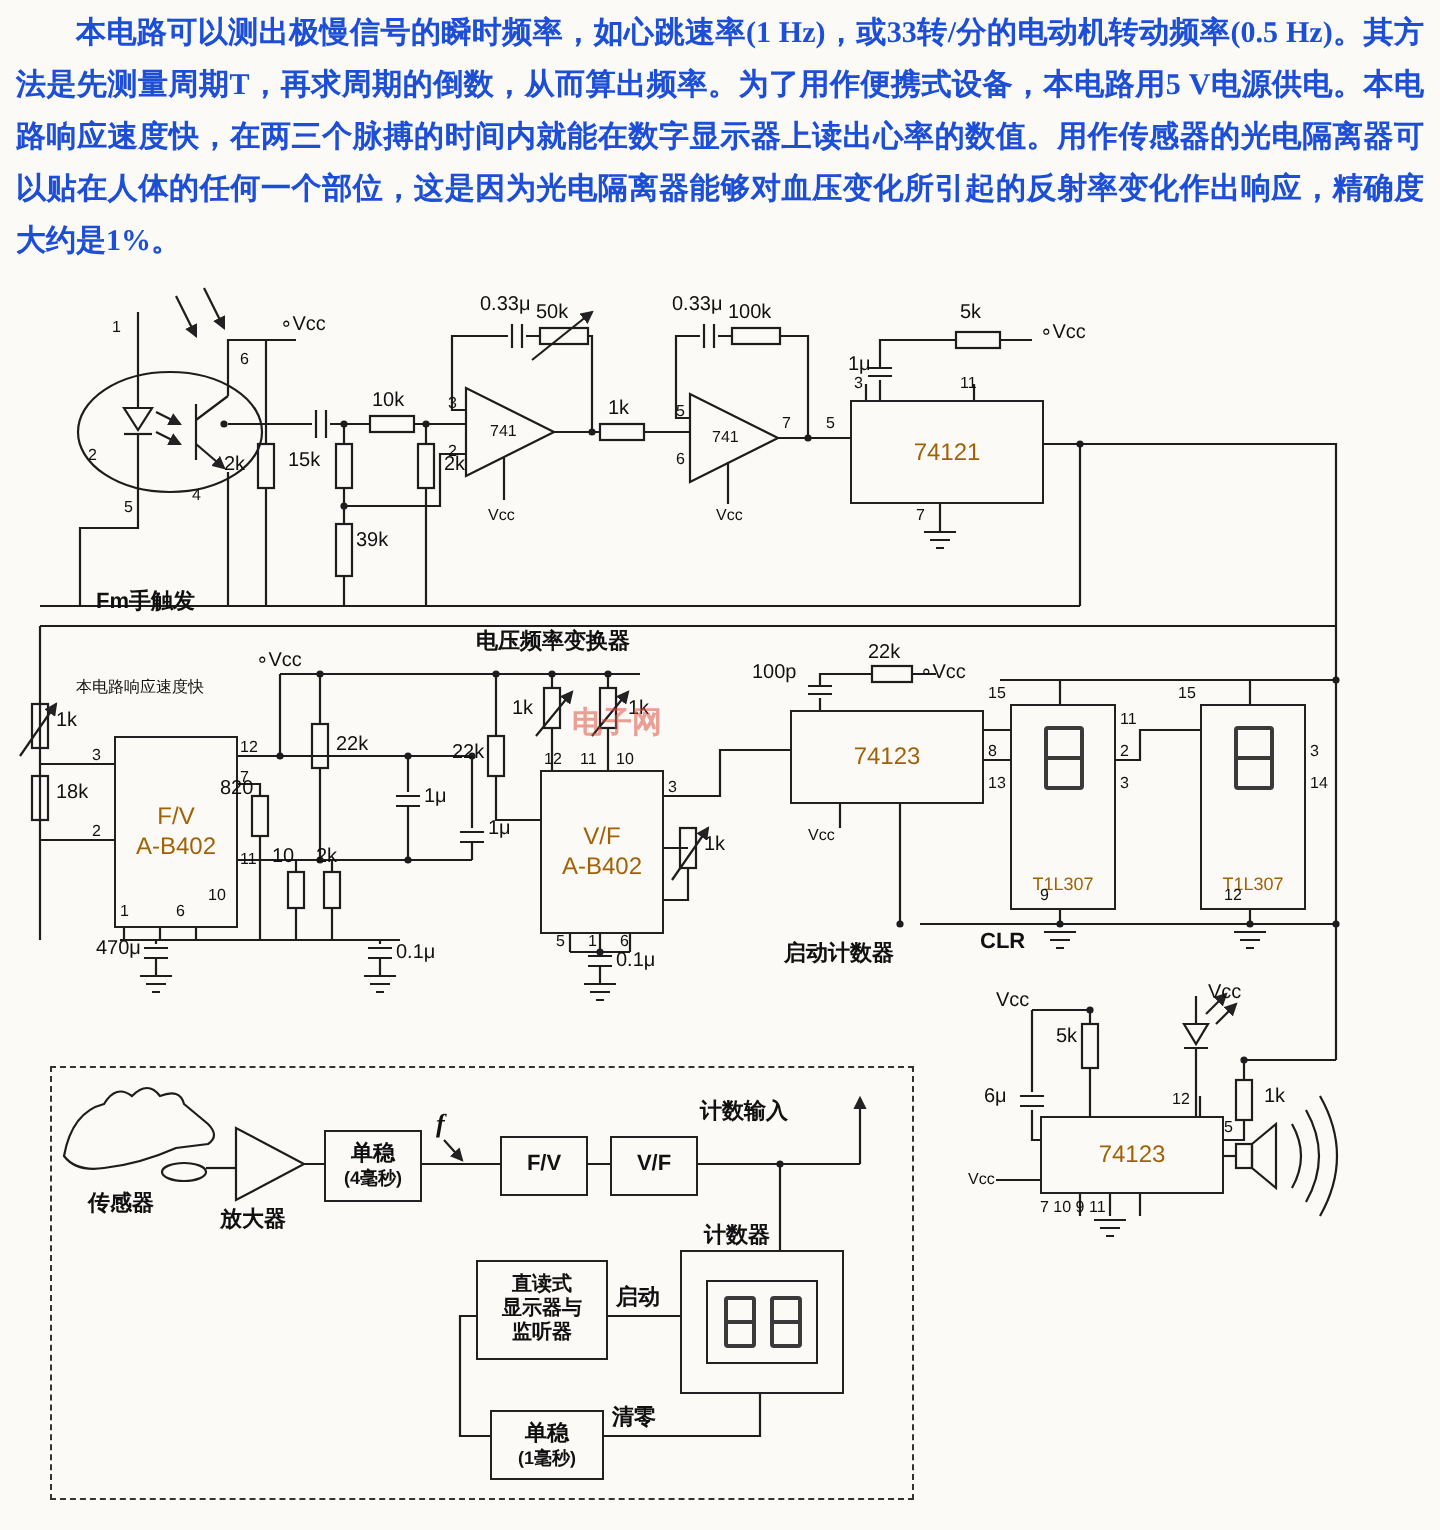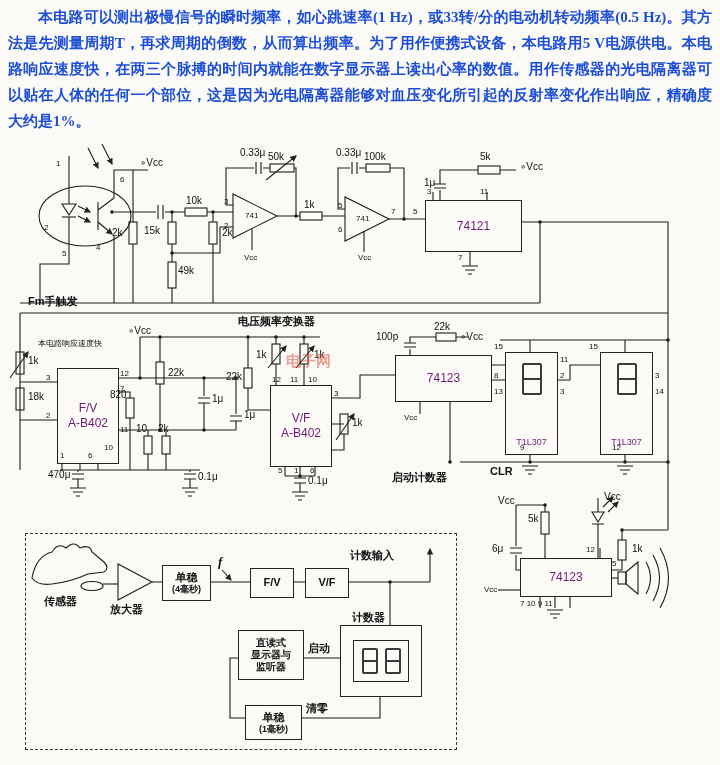--- a/index.html
+++ b/index.html
@@ -4,21 +4,21 @@
 <style>
   html,body{margin:0;padding:0;background:#ffffff;}
   .page{position:relative;width:720px;height:765px;background:#fbfaf6;overflow:hidden;
         font-family:"Liberation Sans",sans-serif;color:#151515;}
   .intro{position:absolute;left:8px;top:4px;width:704px;margin:0;z-index:2;
          font-family:"Liberation Serif",serif;font-weight:600;font-size:15px;line-height:26px;
          text-align:justify;text-indent:2em;color:#1d4ed8;}
   svg.schem{position:absolute;left:0;top:0;z-index:1;}
   .chip{position:absolute;z-index:2;border:1.3px solid #222;background:#fbfaf6;
         display:flex;flex-direction:column;align-items:center;justify-content:center;
-        font-size:12px;line-height:1.25;color:#701a75;}
+        font-size:12px;line-height:1.25;color:#a16207;}
   .chip.display{justify-content:space-between;padding:10px 0 6px 0;box-sizing:border-box;}
   .chipname{font-size:9px;}
   .digit{width:16px;height:28px;border:2px solid #3a3a3a;border-radius:2px;position:relative;}
   .digit:after{content:"";position:absolute;left:0;right:0;top:50%;height:2px;margin-top:-1px;background:#3a3a3a;}
   .dashedbox{position:absolute;z-index:2;border:1.6px dashed #333;background:transparent;}
   .bbox{position:absolute;z-index:2;border:1.3px solid #222;background:#fbfaf6;
         display:flex;flex-direction:column;align-items:center;justify-content:center;
         font-size:11px;font-weight:700;text-align:center;line-height:1.2;color:#111;}
   .bbox .subline{font-size:9px;font-weight:700;}
   .bbox.small3{font-size:10px;}
@@ -258,21 +258,21 @@
     <span>单稳</span>
     <span class="subline">(1毫秒)</span>
   </div>
 
   <div id="labels-layer">
       <span class="clabel" style="left: 140px; top: 158px;">∘Vcc</span>
       <span class="clabel" style="left: 186px; top: 196px;">10k</span>
       <span class="clabel" style="left: 112px; top: 228px;">2k</span>
       <span class="clabel" style="left: 144px; top: 226px;">15k</span>
       <span class="clabel" style="left: 222px; top: 228px;">2k</span>
-      <span class="clabel" style="left: 178px; top: 266px;">49k</span>
+      <span class="clabel" style="left: 178px; top: 266px;">39k</span>
       <span class="clabel" style="left: 240px; top: 148px;">0.33μ</span>
       <span class="clabel" style="left: 268px; top: 152px;">50k</span>
       <span class="clabel" style="left: 336px; top: 148px;">0.33μ</span>
       <span class="clabel" style="left: 364px; top: 152px;">100k</span>
       <span class="clabel" style="left: 304px; top: 200px;">1k</span>
       <span class="clabel sm" style="left: 245px; top: 212px;">741</span>
       <span class="clabel sm" style="left: 356px; top: 215px;">741</span>
       <span class="clabel sm" style="left: 224px; top: 198px;">3</span>
       <span class="clabel sm" style="left: 224px; top: 222px;">2</span>
       <span class="clabel sm" style="left: 338px; top: 202px;">5</span>
@@ -280,21 +280,21 @@
       <span class="clabel sm" style="left: 391px; top: 208px;">7</span>
       <span class="clabel sm" style="left: 244px; top: 254px;">Vcc</span>
       <span class="clabel sm" style="left: 358px; top: 254px;">Vcc</span>
       <span class="clabel" style="left: 424px; top: 178px;">1μ</span>
       <span class="clabel" style="left: 480px; top: 152px;">5k</span>
       <span class="clabel" style="left: 520px; top: 162px;">∘Vcc</span>
       <span class="clabel sm" style="left: 427px; top: 188px;">3</span>
       <span class="clabel sm" style="left: 480px; top: 188px;">11</span>
       <span class="clabel sm" style="left: 413px; top: 208px;">5</span>
       <span class="clabel sm" style="left: 458px; top: 254px;">7</span>
-      <span class="clabel md" style="left: 28px; top: 296px;">Fm手触发</span>
+      <span class="clabel md" style="left: 48px; top: 296px;">Fm手触发</span>
       <span class="clabel sm" style="left: 56px; top: 160px;">1</span>
       <span class="clabel sm" style="left: 44px; top: 224px;">2</span>
       <span class="clabel sm" style="left: 120px; top: 176px;">6</span>
       <span class="clabel sm" style="left: 96px; top: 244px;">4</span>
       <span class="clabel sm" style="left: 62px; top: 250px;">5</span>
       <span class="clabel" style="left: 128px; top: 326px;">∘Vcc</span>
       <span class="clabel sm" style="left: 38px; top: 340px;">本电路响应速度快</span>
       <span class="clabel md" style="left: 238px; top: 316px;">电压频率变换器</span>
       <span class="clabel" style="left: 28px; top: 356px;">1k</span>
       <span class="clabel" style="left: 28px; top: 392px;">18k</span>

